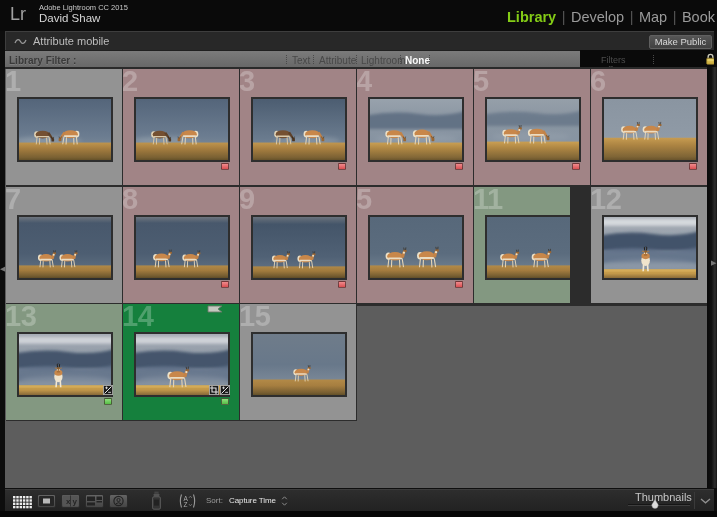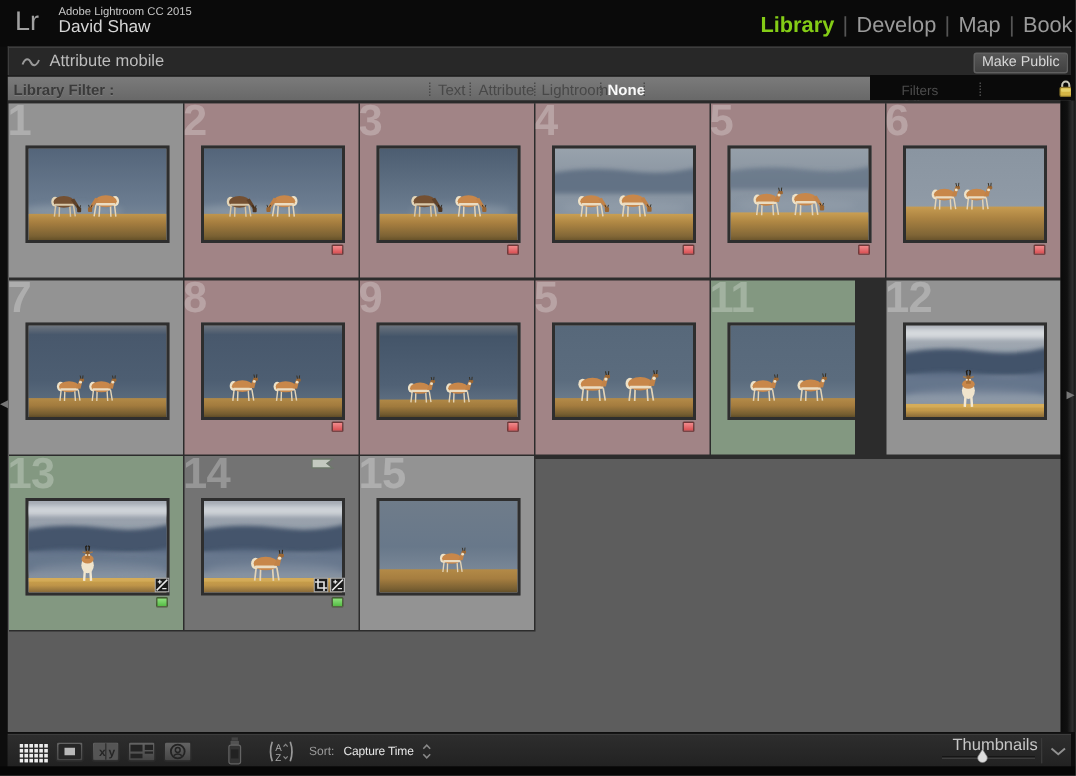--- a/index.html
+++ b/index.html
@@ -466,21 +466,21 @@
     <div class="lab" style="background:linear-gradient(#90e07e,#55bd45)"></div>
     <div class="bdg" style="left:97px">
       <svg width="10" height="10" viewBox="0 0 12 12" style="display:block">
         <rect x="0.5" y="0.5" width="11" height="11" fill="#1b1b1b" stroke="#b0b0b0" stroke-width="1"></rect>
         <path d="M10.3,1.7 L1.7,10.3" stroke="#e8e8e8" stroke-width="1.2"></path>
         <path d="M2.6,3.4 h3.2 M4.2,1.8 v3.2" stroke="#e8e8e8" stroke-width="1"></path>
         <path d="M6.2,8.8 h3.4" stroke="#e8e8e8" stroke-width="1"></path>
       </svg>
     </div>
   </div>
-<div class="cell" style="left:123px;top:304px;width:116px;height:116px;background:#737373">
+<div class="cell" style="left:123px;top:304px;width:116px;height:116px;background:#15803d">
     <div class="num">14</div>
     <div class="ph">
       <svg width="92" height="61" viewBox="0 0 94 63" preserveAspectRatio="none" style="display:block">
         <defs>
           <linearGradient id="sky14" x1="0" y1="0" x2="0" y2="1">
             <stop offset="0" stop-color="#a5abb4"></stop>
             <stop offset="0.35" stop-color="#929ca8"></stop>
             <stop offset="1" stop-color="#7f8c9c"></stop>
           </linearGradient>
           <linearGradient id="gr14" x1="0" y1="0" x2="0" y2="1">

